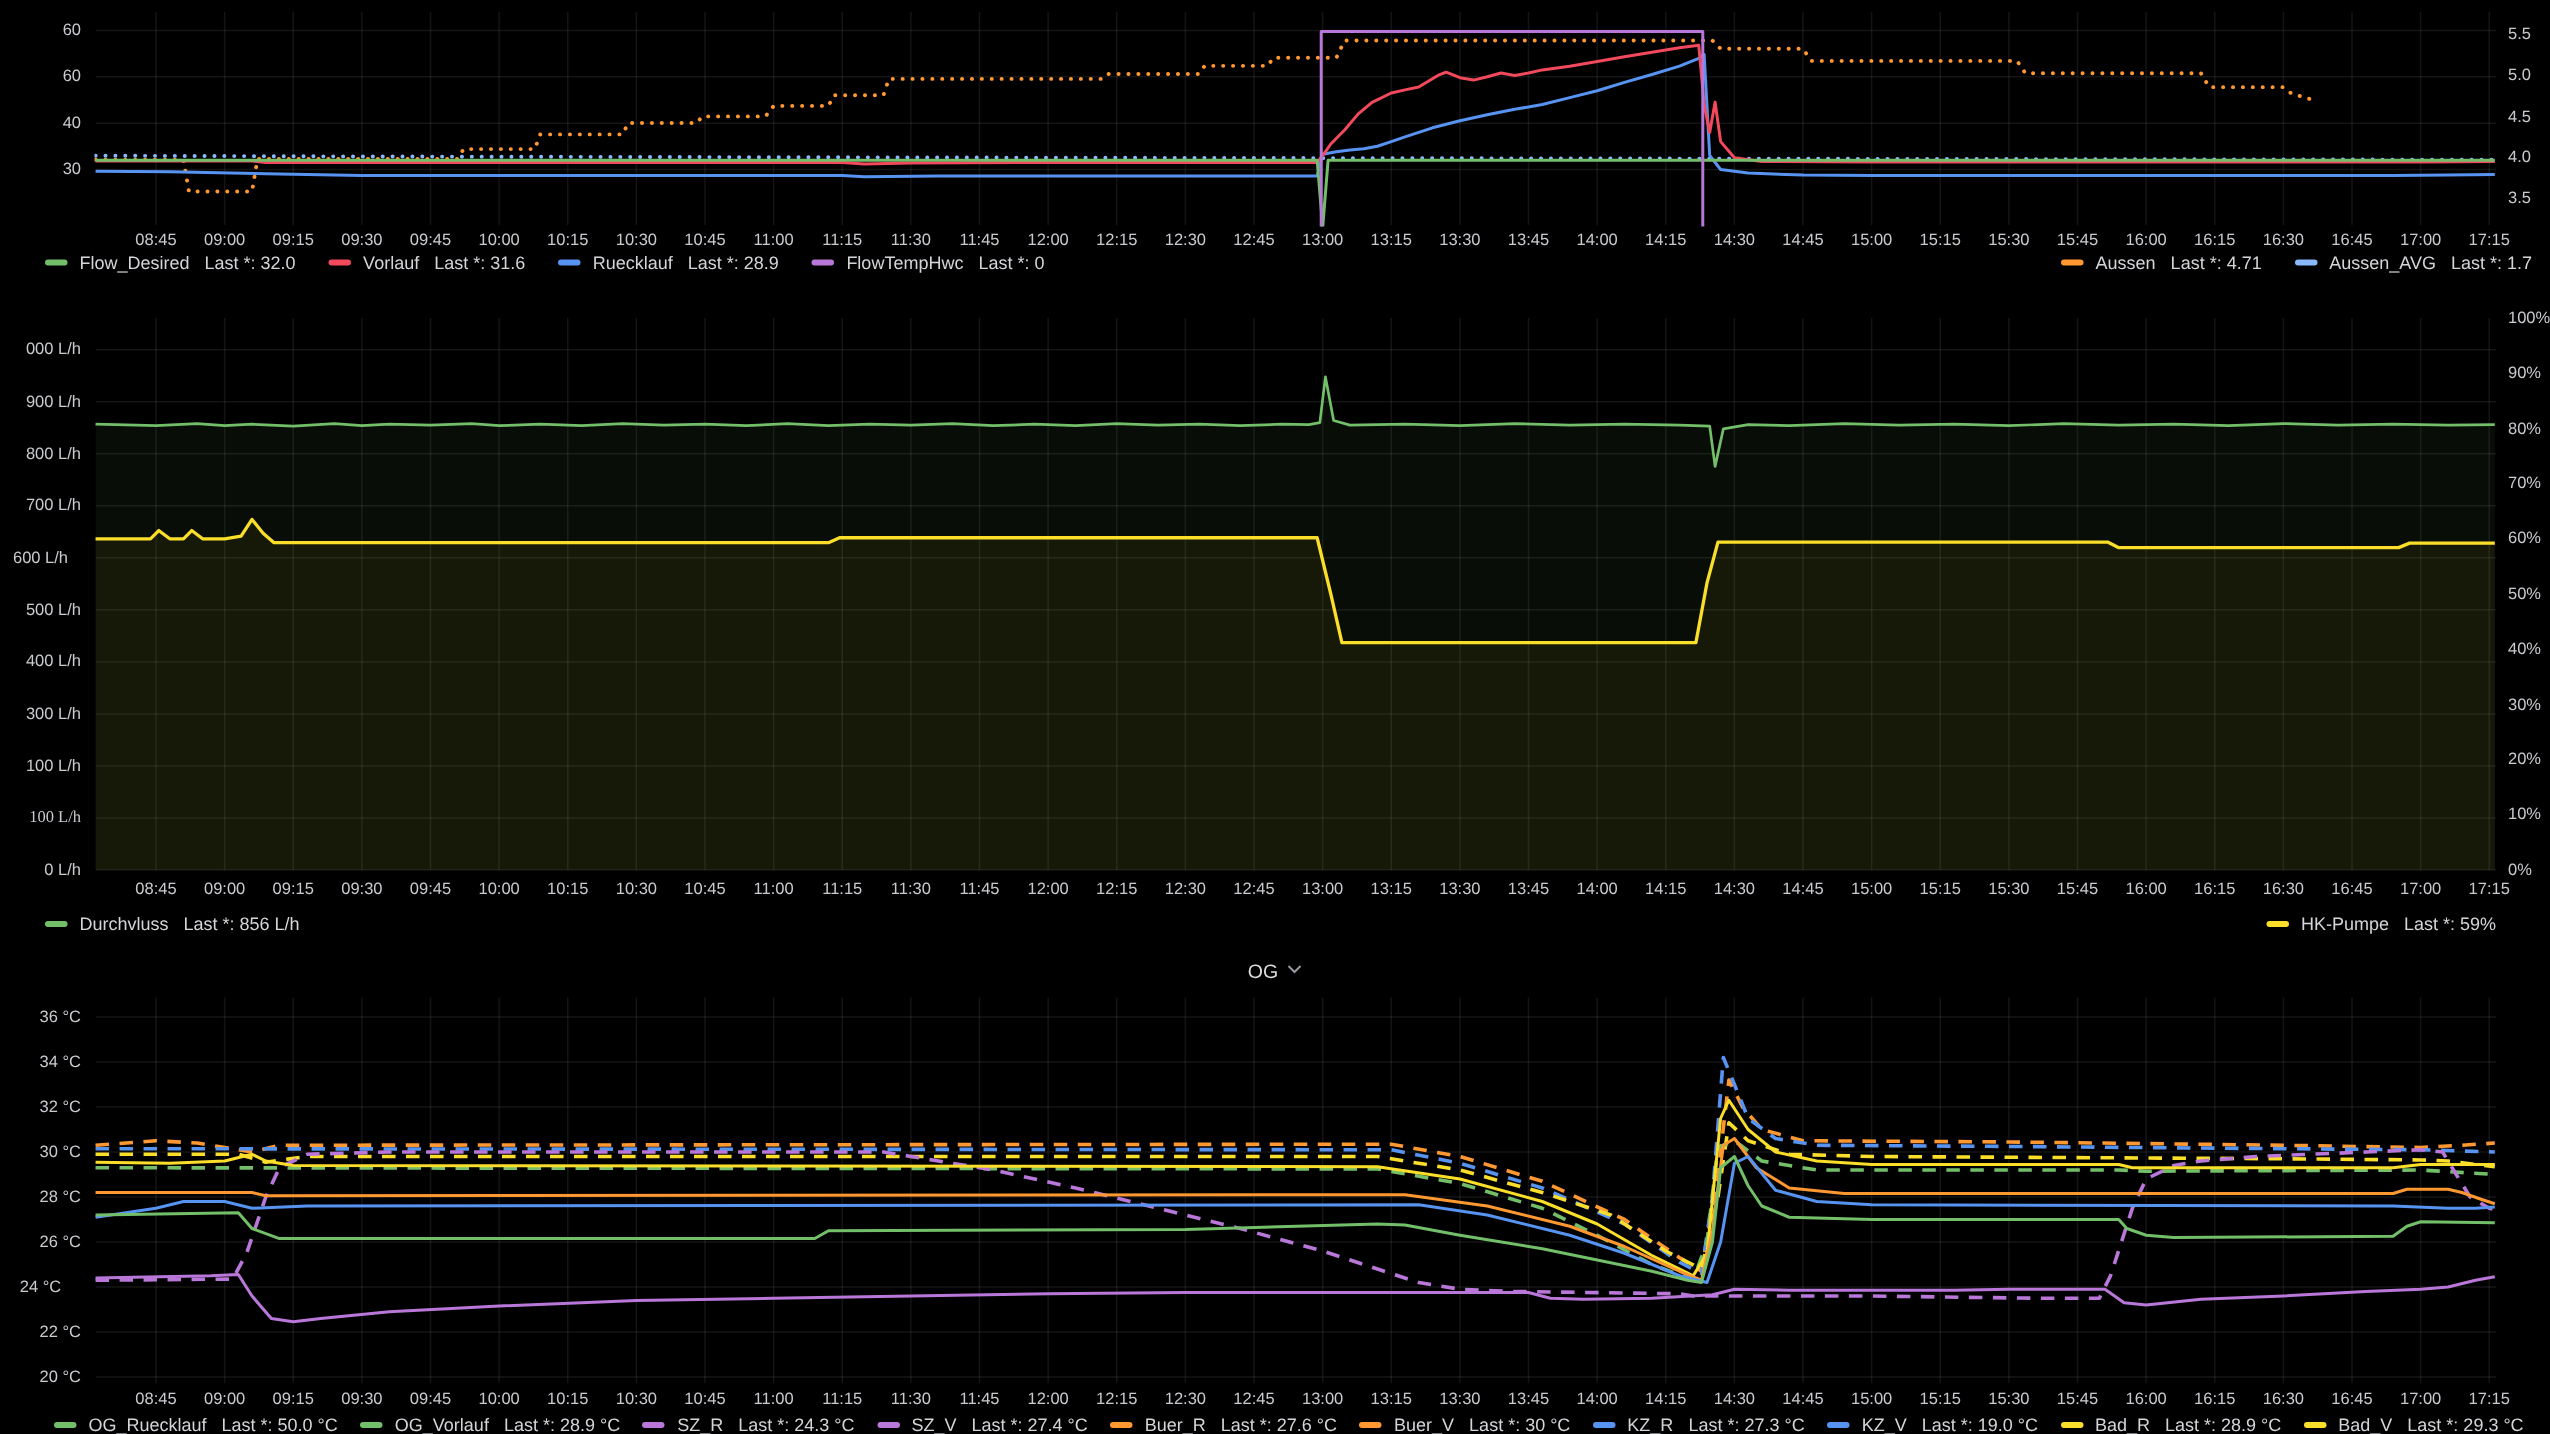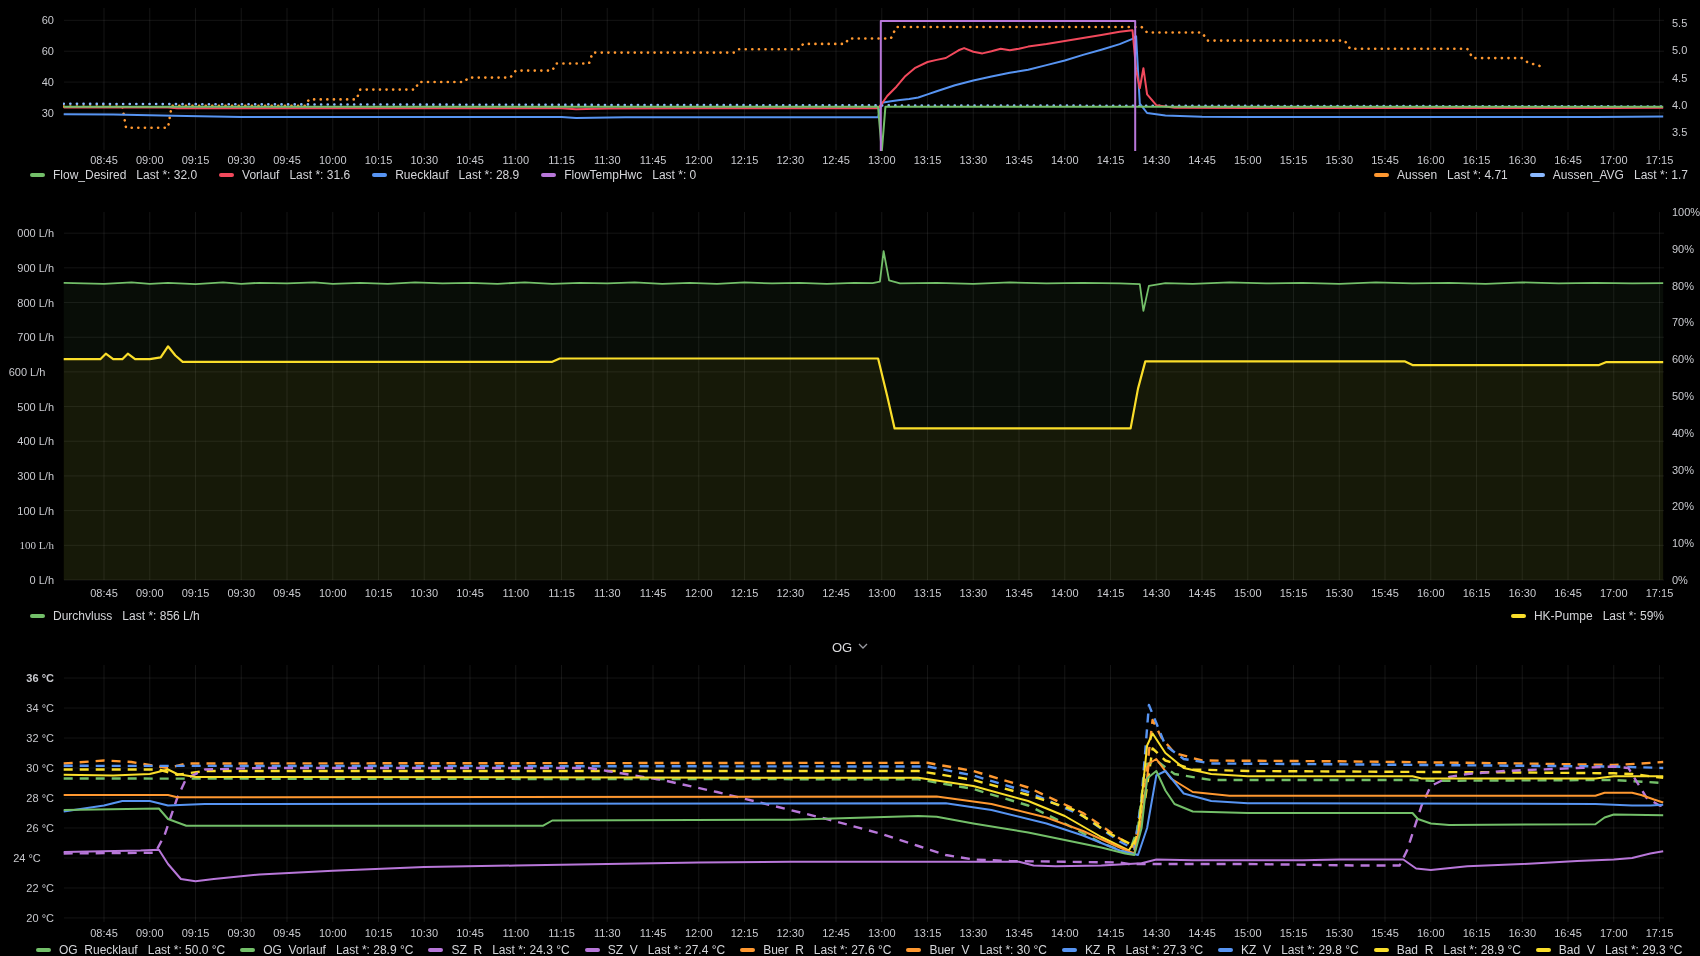--- a/index.html
+++ b/index.html
@@ -397,42 +397,42 @@
           <span class="lv">Last *: 30 °C</span>
         </div>
         <div class="li">
           <span class="sw" style="background: rgb(87, 148, 242);"></span>
           <span class="ln">KZ_R</span>
           <span class="lv">Last *: 27.3 °C</span>
         </div>
         <div class="li">
           <span class="sw" style="background: rgb(87, 148, 242);"></span>
           <span class="ln">KZ_V</span>
-          <span class="lv">Last *: 29.8 °C</span>
+          <span class="lv">Last *: 19.0 °C</span>
         </div>
         <div class="li">
           <span class="sw" style="background: rgb(250, 222, 42);"></span>
           <span class="ln">Bad_R</span>
           <span class="lv">Last *: 28.9 °C</span>
         </div>
         <div class="li">
           <span class="sw" style="background: rgb(250, 222, 42);"></span>
           <span class="ln">Bad_V</span>
           <span class="lv">Last *: 29.3 °C</span>
         </div>
       </div>
   <div class="axlab" style="left: 0px; width: 54px; top: 278.952px; text-align: right;">20 °C</div>
       <div class="axlab" style="left: 0px; width: 54px; top: 248.963px; text-align: right;">22 °C</div>
       <div class="axlab" style="left: 0px; width: 54px; top: 218.975px; text-align: center;">24 °C</div>
       <div class="axlab" style="left: 0px; width: 54px; top: 188.987px; text-align: right;">26 °C</div>
       <div class="axlab" style="left: 0px; width: 54px; top: 158.998px; text-align: right;">28 °C</div>
       <div class="axlab" style="left: 0px; width: 54px; top: 129.01px; text-align: right;">30 °C</div>
       <div class="axlab" style="left: 0px; width: 54px; top: 99.0216px; text-align: right;">32 °C</div>
       <div class="axlab" style="left: 0px; width: 54px; top: 69.0333px; text-align: right;">34 °C</div>
-      <div class="axlab" style="left: 0px; width: 54px; top: 39.0449px; text-align: right; font-weight: bold;">36 °C</div>
+      <div class="axlab" style="left: 0px; width: 54px; top: 39.0449px; text-align: right;">36 °C</div>
       <div class="axlab" style="left: 80px; width: 48px; top: 294px; text-align: center;">08:45</div>
       <div class="axlab" style="left: 125.75px; width: 48px; top: 294px; text-align: center;">09:00</div>
       <div class="axlab" style="left: 171.5px; width: 48px; top: 294px; text-align: center;">09:15</div>
       <div class="axlab" style="left: 217.25px; width: 48px; top: 294px; text-align: center;">09:30</div>
       <div class="axlab" style="left: 263px; width: 48px; top: 294px; text-align: center;">09:45</div>
       <div class="axlab" style="left: 308.75px; width: 48px; top: 294px; text-align: center;">10:00</div>
       <div class="axlab" style="left: 354.5px; width: 48px; top: 294px; text-align: center;">10:15</div>
       <div class="axlab" style="left: 400.25px; width: 48px; top: 294px; text-align: center;">10:30</div>
       <div class="axlab" style="left: 446px; width: 48px; top: 294px; text-align: center;">10:45</div>
       <div class="axlab" style="left: 491.75px; width: 48px; top: 294px; text-align: center;">11:00</div>

